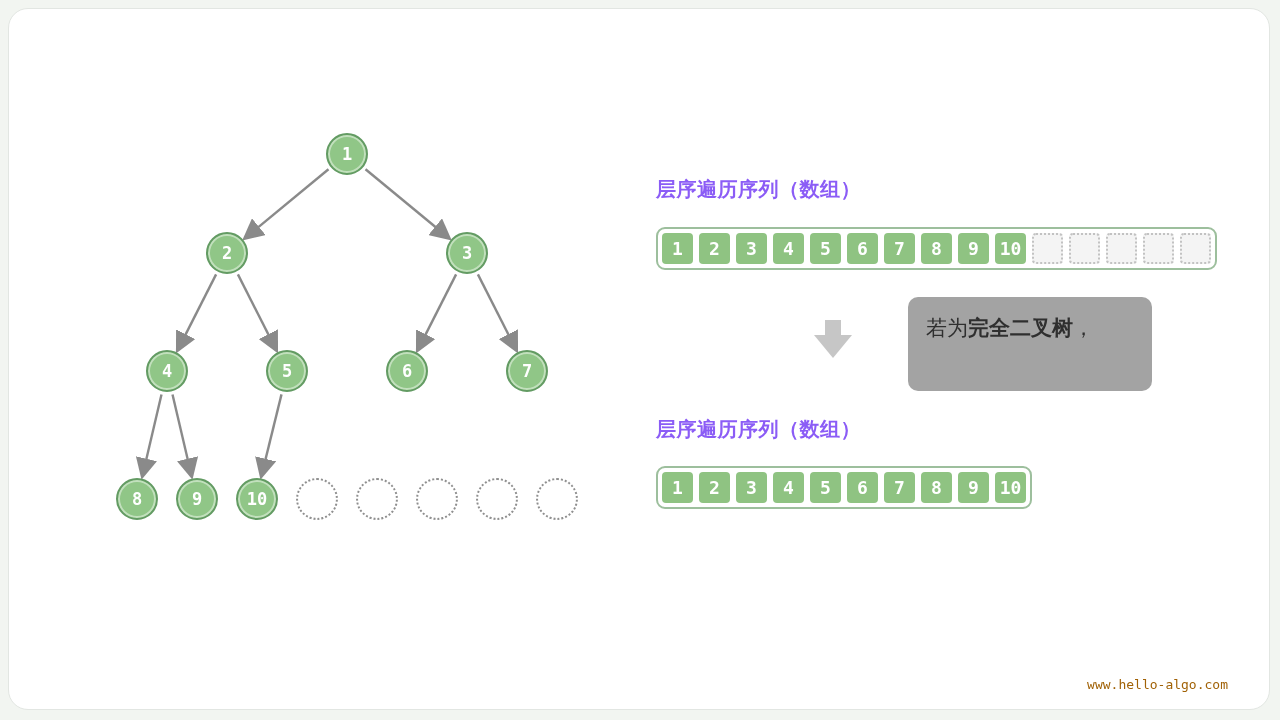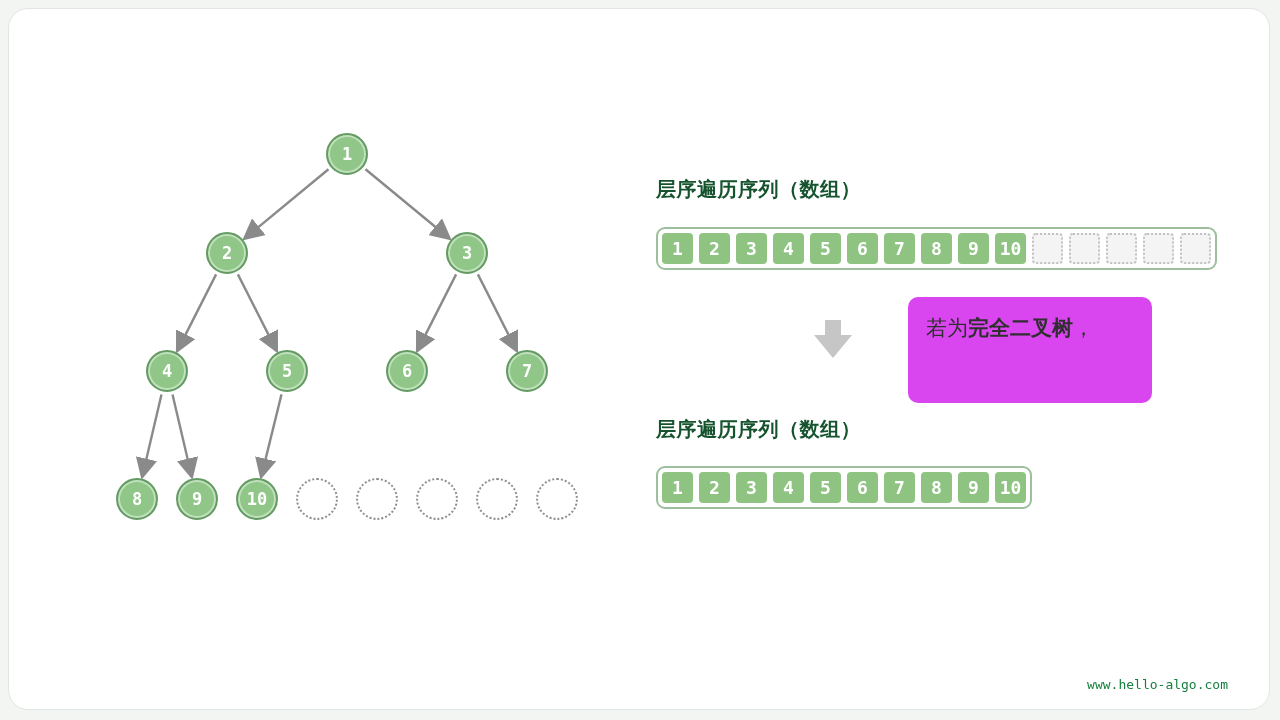--- a/index.html
+++ b/index.html
@@ -24,21 +24,21 @@
     box-shadow:inset 0 0 0 2px rgba(255,255,255,0.45);
     color:#ffffff;font-family:"DejaVu Sans Mono", monospace;font-weight:bold;font-size:17px;
     display:flex;align-items:center;justify-content:center;
   }
   .node.empty{
     background:#ffffff;border:2px dotted #8f8f8f;box-shadow:none;
   }
 
   
   .arr-title{
-    position:absolute;font-size:20px;font-weight:bold;color:#14532d;
+    position:absolute;font-size:20px;font-weight:bold;color:#8b5cf6;
     letter-spacing:0.5px;
   }
   .arr-box{
     position:absolute;display:flex;gap:6px;padding:4px;
     border:2px solid #9dbf9d;border-radius:9px;background:#ffffff;
     box-sizing:border-box;
   }
   .cell{
     width:31px;height:31px;border-radius:4px;background:#8FC382;
     color:#ffffff;font-family:"DejaVu Sans Mono", monospace;font-weight:bold;font-size:18px;
@@ -46,29 +46,29 @@
   }
   .cell.empty{
     background:#f4f4f4;border:2px dotted #c2c2c2;
   }
 
   
   .big-arrow{position:absolute;left:814px;top:320px;width:38px;}
   .big-arrow .stem{width:16px;height:15px;background:#c6c6c6;margin:0 auto;}
   .big-arrow .head{width:0;height:0;border-left:19px solid transparent;border-right:19px solid transparent;border-top:23px solid #c6c6c6;}
   .note-box{
-    position:absolute;left:908px;top:297px;width:244px;height:106px;
-    background:#d946ef;border-radius:10px;box-sizing:border-box;
+    position:absolute;left:908px;top:297px;width:244px;height:94px;
+    background:#a3a3a3;border-radius:10px;box-sizing:border-box;
     padding:14px 18px;color:#2f2f2f;font-size:21px;line-height:33px;
   }
   .note-box b{font-weight:bold;}
 
   .watermark{
     position:absolute;right:52px;bottom:28px;
-    font-family:"DejaVu Sans Mono", monospace;font-size:13px;color:#15803d;
+    font-family:"DejaVu Sans Mono", monospace;font-size:13px;color:#a16207;
   }
 </style>
 </head>
 <body>
 
 <div class="card"></div>
 
 <div class="stage">
 
   <svg class="tree-svg" viewBox="0 0 640 560">

